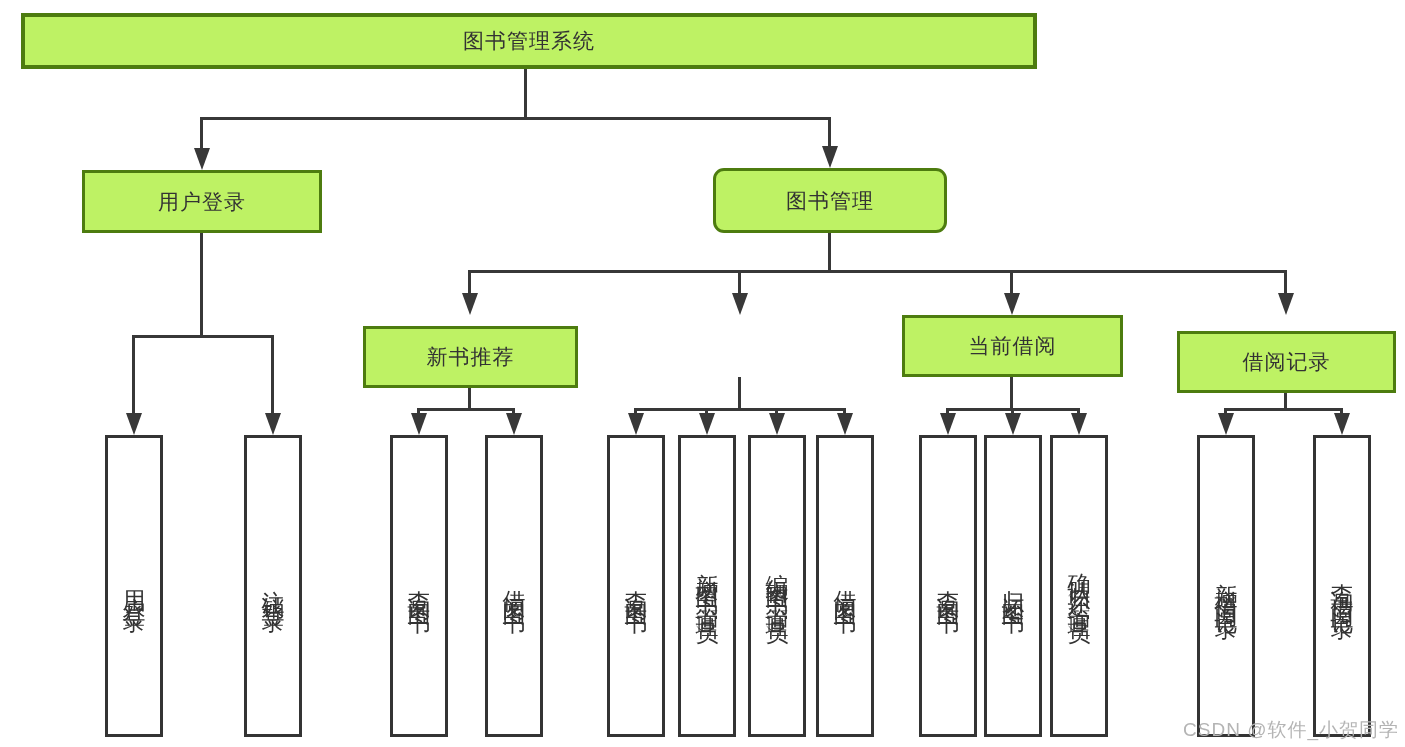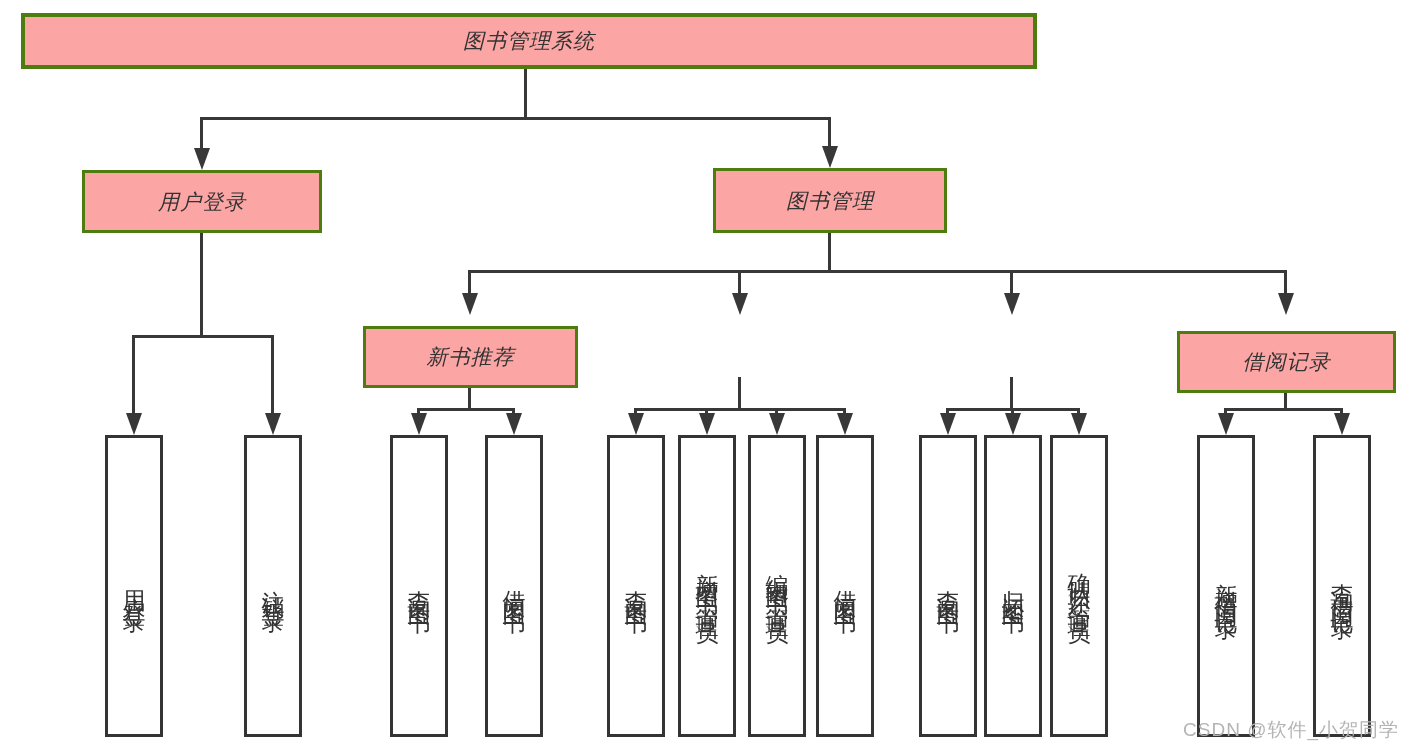--- a/index.html
+++ b/index.html
@@ -12,29 +12,28 @@
   #canvas {
     position: relative;
     width: 1405px; height: 747px;
     background: #ffffff;
   }
   
   .node {
     position: absolute;
     box-sizing: border-box;
     border: 3px solid #4d7c0f;
-    background: #fca5a5;
+    background: #bef264;
     display: flex;
     align-items: center;
     justify-content: center;
     font-size: 21px;
     color: #333333;
     letter-spacing: 1px;
     z-index: 2;
-    font-style: italic;
   }
   .node.root { border-width: 4px; font-size: 21px; }
   
   .leaf {
     position: absolute;
     box-sizing: border-box;
     border: 3px solid #343434;
     background: #ffffff;
     width: 58px; height: 302px;
     top: 435px;
@@ -88,41 +87,42 @@
 
   <div class="vline" style="left:524px; top:69px; height:50px;"></div>
   <div class="hline" style="left:200px; top:117px; width:631px;"></div>
 
   <div class="vline" style="left:200px; top:117px; height:33px;"></div>
   <div class="arrow" style="left:194px; top:148px;"></div>
   <div class="vline" style="left:828px; top:117px; height:31px;"></div>
   <div class="arrow" style="left:822px; top:146px;"></div>
 
   <div class="node" style="left:82px; top:170px; width:240px; height:63px;">用户登录</div>
-  <div class="node" style="left:713px; top:168px; width:234px; height:65px;">图书管理</div>
+  <div class="node" style="left:713px; top:168px; width:234px; height:65px;border-radius:11px;">图书管理</div>
 
   <div class="vline" style="left:200px; top:233px; height:105px;"></div>
   <div class="hline" style="left:132px; top:335px; width:142px;"></div>
   <div class="vline" style="left:132px; top:335px; height:80px;"></div>
   <div class="arrow" style="left:126px; top:413px;"></div>
   <div class="vline" style="left:271px; top:335px; height:80px;"></div>
   <div class="arrow" style="left:265px; top:413px;"></div>
 
   <div class="vline" style="left:828px; top:233px; height:39px;"></div>
   <div class="hline" style="left:468px; top:270px; width:819px;"></div>
   <div class="vline" style="left:468px; top:270px; height:25px;"></div>
   <div class="arrow" style="left:462px; top:293px;"></div>
   <div class="vline" style="left:738px; top:270px; height:25px;"></div>
   <div class="arrow" style="left:732px; top:293px;"></div>
   <div class="vline" style="left:1010px; top:270px; height:25px;"></div>
   <div class="arrow" style="left:1004px; top:293px;"></div>
   <div class="vline" style="left:1284px; top:270px; height:25px;"></div>
   <div class="arrow" style="left:1278px; top:293px;"></div>
 
   <div class="node" style="left:363px; top:315px; width:215px; height:62px;margin-top:11px;">新书推荐</div>
+  <div class="node" style="left:902px; top:315px; width:221px; height:62px;">当前借阅</div>
   <div class="node" style="left:1177px; top:315px; width:219px; height:62px;margin-top:16px;">借阅记录</div>
 
   <div class="vline" style="left:468px; top:377px; height:33px;"></div>
   <div class="hline" style="left:417px; top:408px; width:98px;"></div>
   <div class="vline" style="left:417px; top:408px; height:8px;"></div>
   <div class="arrow" style="left:411px; top:413px;"></div>
   <div class="vline" style="left:512px; top:408px; height:8px;"></div>
   <div class="arrow" style="left:506px; top:413px;"></div>
 
   <div class="vline" style="left:738px; top:377px; height:33px;"></div>

